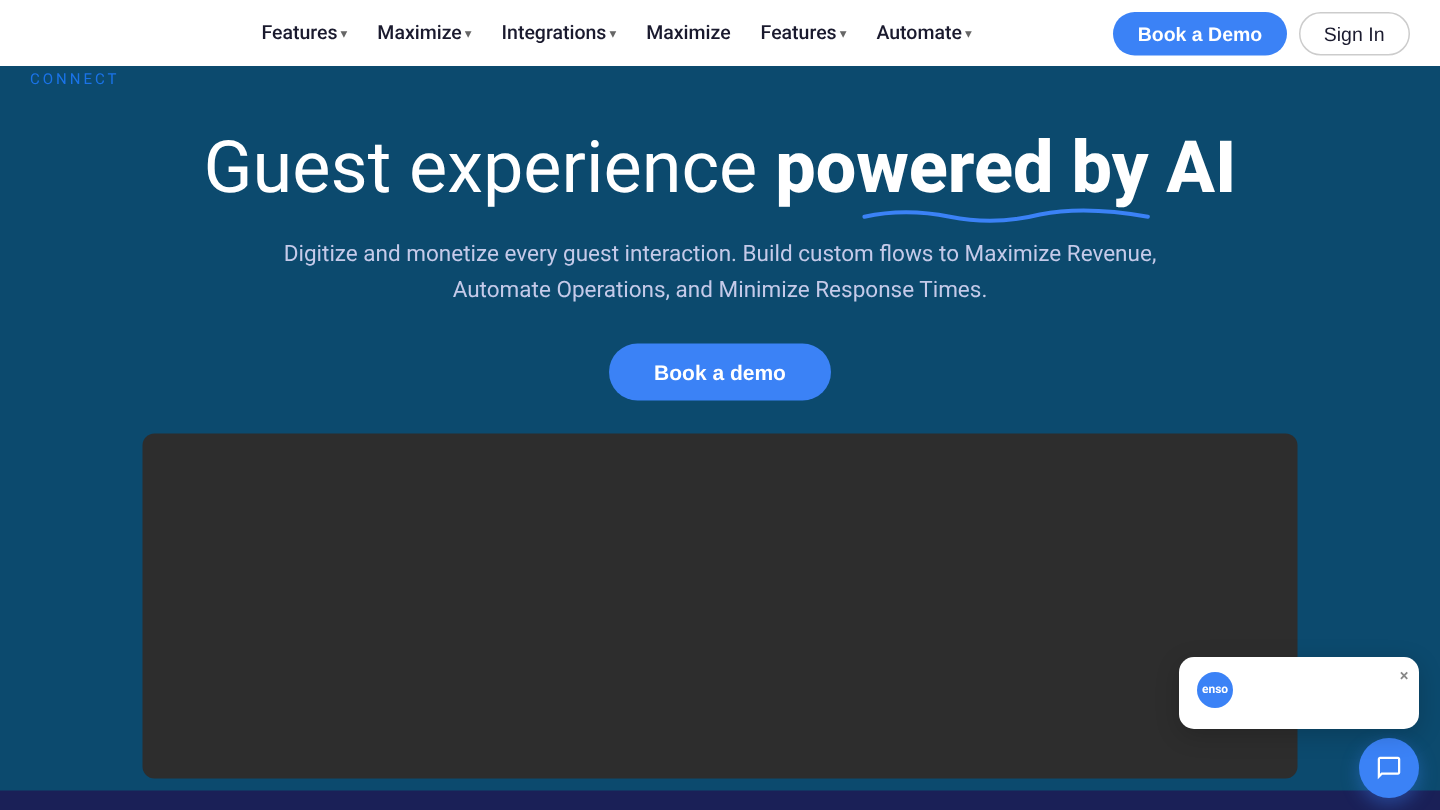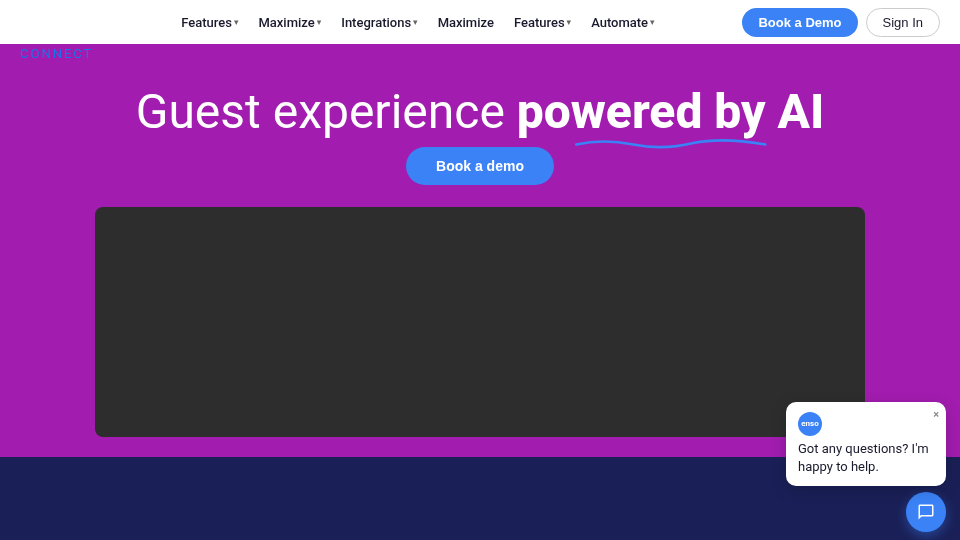--- a/index.html
+++ b/index.html
@@ -30,21 +30,21 @@
       line-height: 1;
     }
     .nav-logo .logo-text {
       font-size: 16px;
       font-weight: 800;
       color: #1a73e8;
       letter-spacing: 1px;
       text-transform: lowercase;
     }
     .nav-logo .logo-sub {
-      font-size: 13px;
+      font-size: 10px;
       color: #1a73e8;
       letter-spacing: 2px;
       text-transform: uppercase;
       margin-top: 47px;
     }
     .nav-links {
       display: flex;
       align-items: center;
       gap: 4px;
     }
@@ -84,22 +84,22 @@
       border: 1.5px solid #ccc;
       border-radius: 20px;
       padding: 6px 16px;
       font-size: 13px;
       font-weight: 500;
       cursor: pointer;
     }
 
     
     .hero {
-      background: #a21caf;
-      padding: 40px 20px 20px;
+      background: #0c4a6e;
+      padding: 40px 20px 8px;
       text-align: center;
     }
     .hero h1 {
       font-size: 48px;
       font-weight: 400;
       color: #fff;
       line-height: 1.15;
       margin-bottom: 8px;
     }
     .hero h1 strong {
@@ -251,32 +251,32 @@
 
 <section class="hero">
   <h1>
     <span>Guest experience </span><strong class="underline-wrapper">
       <span>powered by AI</span>
       <svg viewBox="0 0 260 16" height="12" xmlns="http://www.w3.org/2000/svg" aria-hidden="true">
         <path d="M4 10 Q 40 2, 80 10 Q 120 18, 160 8 Q 200 0, 256 10" stroke="#3b82f6" stroke-width="3.5" fill="none" stroke-linecap="round"></path>
       </svg>
     </strong>
   </h1>
+  <p>Digitize and monetize every guest interaction. Build custom flows to Maximize Revenue, Automate Operations, and Minimize Response Times.</p>
   <button class="btn-hero">Book a demo</button>
 
   
   <div class="video-placeholder"></div>
 </section>
 
 <div class="chat-widget">
   <div class="chat-bubble">
     <span class="chat-bubble-close">×</span>
     <div class="chat-avatar-row">
       <div class="chat-avatar">enso</div>
     </div>
-    <span>Got any questions? I'm happy to help.</span>
   </div>
   <div class="chat-open-btn">
     <svg viewBox="0 0 24 24" xmlns="http://www.w3.org/2000/svg">
       <path d="M20 2H4c-1.1 0-2 .9-2 2v18l4-4h14c1.1 0 2-.9 2-2V4c0-1.1-.9-2-2-2zm0 14H5.17L4 17.17V4h16v12z"></path>
     </svg>
   </div>
 </div>
 
 </body></html>

